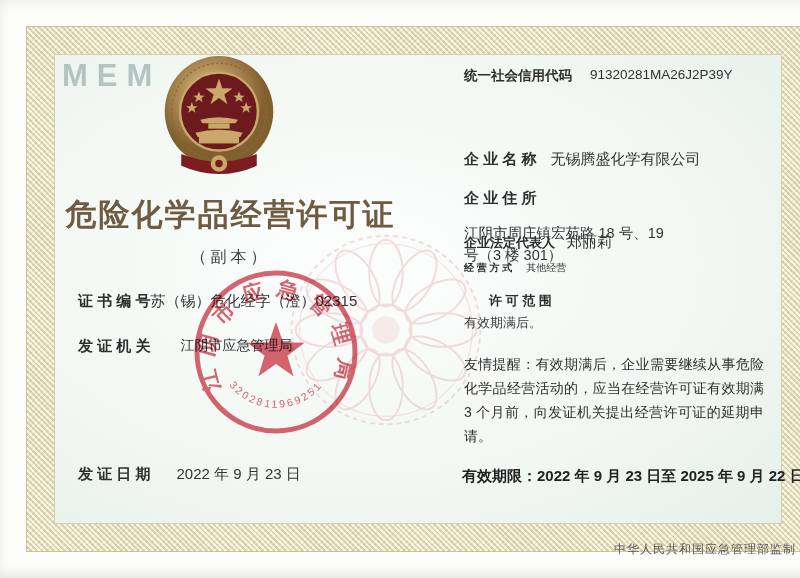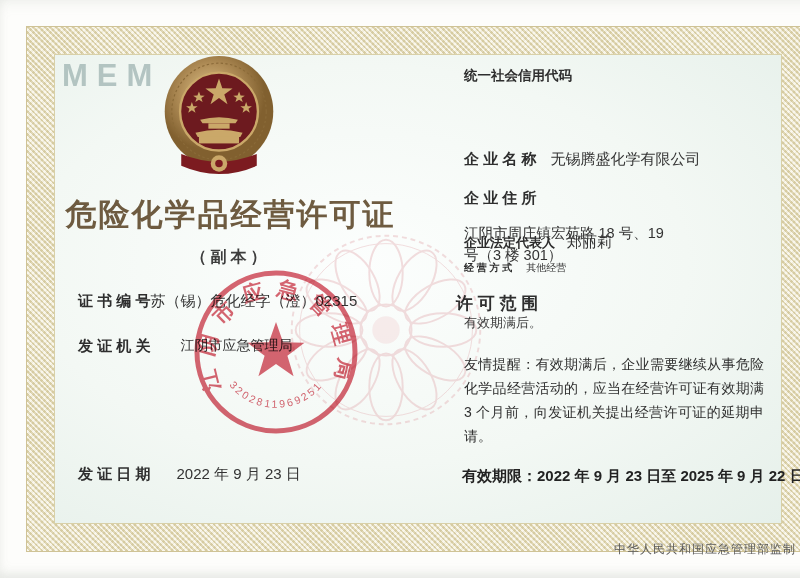--- a/index.html
+++ b/index.html
@@ -29,37 +29,37 @@
     left:62px;top:58px;font-size:31px;font-weight:bold;letter-spacing:9px;
     color:#9fb4b2;opacity:.75;
   }
   .title{
     left:58px;top:194px;width:345px;text-align:center;
     font-family:"Liberation Serif",serif;font-weight:bold;font-size:31px;
     letter-spacing:2px;color:#6e5b40;
   }
   .fuben{
     left:58px;top:247px;width:345px;text-align:center;
-    font-size:16px;font-weight:bold;letter-spacing:4px;color:#3d3d3d;
+    font-size:16px;font-weight:normal;letter-spacing:4px;color:#3d3d3d;
   }
   .row{display:flex;align-items:flex-start;}
   .lbl{font-weight:bold;color:#2e2e2e;white-space:nowrap;}
   .val{color:#333;white-space:nowrap;}
   .row-certno{left:78px;top:292px;font-size:15px;}
   .row-issuer{left:78px;top:337px;font-size:15px;gap:30px;}
   .row-issuer .val{font-size:14px;}
   .row-issuedate{left:78px;top:465px;font-size:15px;gap:26px;}
   .row-code{left:464px;top:67px;font-size:13.5px;gap:18px;}
   .row-company{left:464px;top:150px;font-size:15px;gap:14px;}
   .row-address{left:464px;top:189px;font-size:15px;gap:14px;flex-direction:column;}
   .row-address .val{white-space:normal;width:200px;font-size:14.5px;line-height:1.55;}
   .row-legal{left:464px;top:233px;font-size:13px;gap:12px;align-items:center;}
   .row-legal .val{font-size:15px;}
   .row-mode{left:464px;top:261px;font-size:10px;gap:14px;}
-  .row-scope{left:456px;top:292px;font-size:17px;}
+  .row-scope{left:489px;top:292px;font-size:13px;}
   .scope-note{left:464px;top:314px;font-size:13px;color:#3a3a3a;}
   .reminder{
     left:464px;top:352px;width:300px;font-size:14px;line-height:1.72;
     color:#2f2f2f;text-align:justify;
   }
   .validity{left:462px;top:467px;font-size:15px;font-weight:bold;color:#222;}
   .footer-note{right:40px;top:541px;font-size:12px;color:#5a5a5a;letter-spacing:1px;}
   .emblem{left:160px;top:54px;width:118px;height:134px;}
   .rosette{left:278px;top:222px;width:216px;height:216px;opacity:.33;pointer-events:none;}
   .seal{
@@ -151,20 +151,21 @@
     <text fill="#d4505e" font-size="21" font-weight="bold" letter-spacing="11" font-family="Liberation Sans, sans-serif">
       <textPath href="#sealTop" startOffset="50%" text-anchor="middle">江阴市应急管理局</textPath>
     </text>
     <text fill="#d4505e" font-size="10.5" letter-spacing="2.5" font-family="Liberation Sans, sans-serif">
       <textPath href="#sealBottom" startOffset="50%" text-anchor="middle">3202811969251</textPath>
     </text>
   </svg>
 
   <div class="abs row row-code">
     <span class="lbl">统一社会信用代码</span>
+    <span class="val">91320281MA26J2P39Y</span>
   </div>
   <div class="abs row row-company">
     <span class="lbl">企 业 名 称</span>
     <span class="val">无锡腾盛化学有限公司</span>
   </div>
   <div class="abs row row-address">
     <span class="lbl">企 业 住 所</span>
     <span class="val">江阴市周庄镇宏苑路 18 号、19 号（3 楼 301）</span>
   </div>
   <div class="abs row row-legal">

